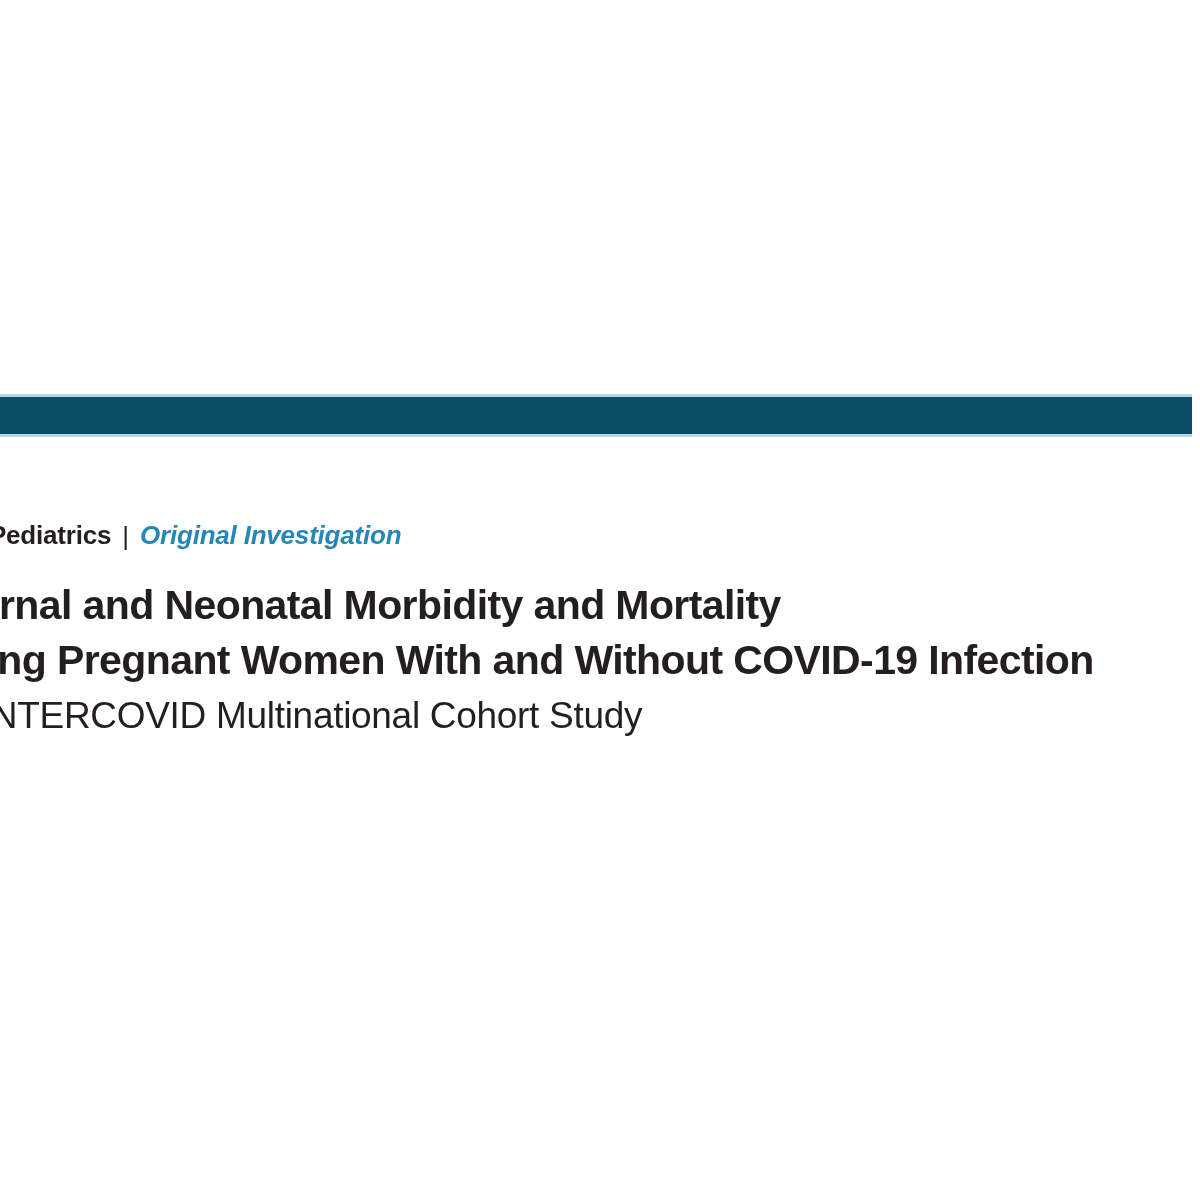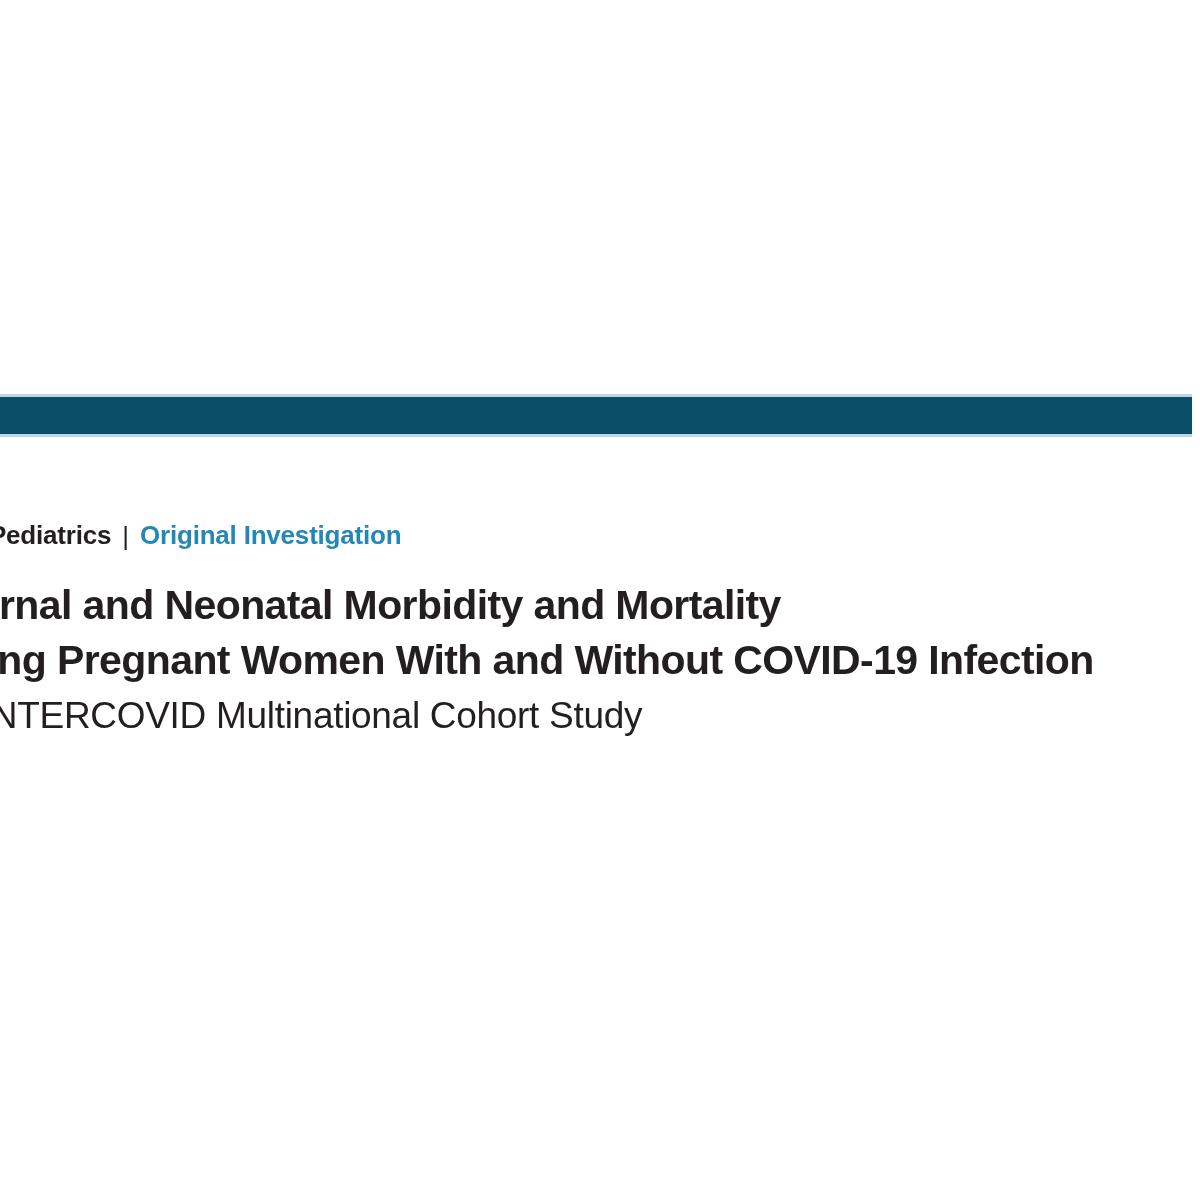--- a/index.html
+++ b/index.html
@@ -79,20 +79,21 @@
     color: #231f20;
     margin: 0 11px;
     position: relative;
     top: 1px;
   }
   .kicker-type {
     font-size: 26px;
     font-weight: 700;
     color: #2587b8;
     letter-spacing: -0.2px;
+    font-style: italic;
   }
 
   .title-block {
     margin-left: -92px;      
     margin-top: 18px;
     white-space: nowrap;
   }
   .title-line {
     font-size: 41px;
     font-weight: 700;

